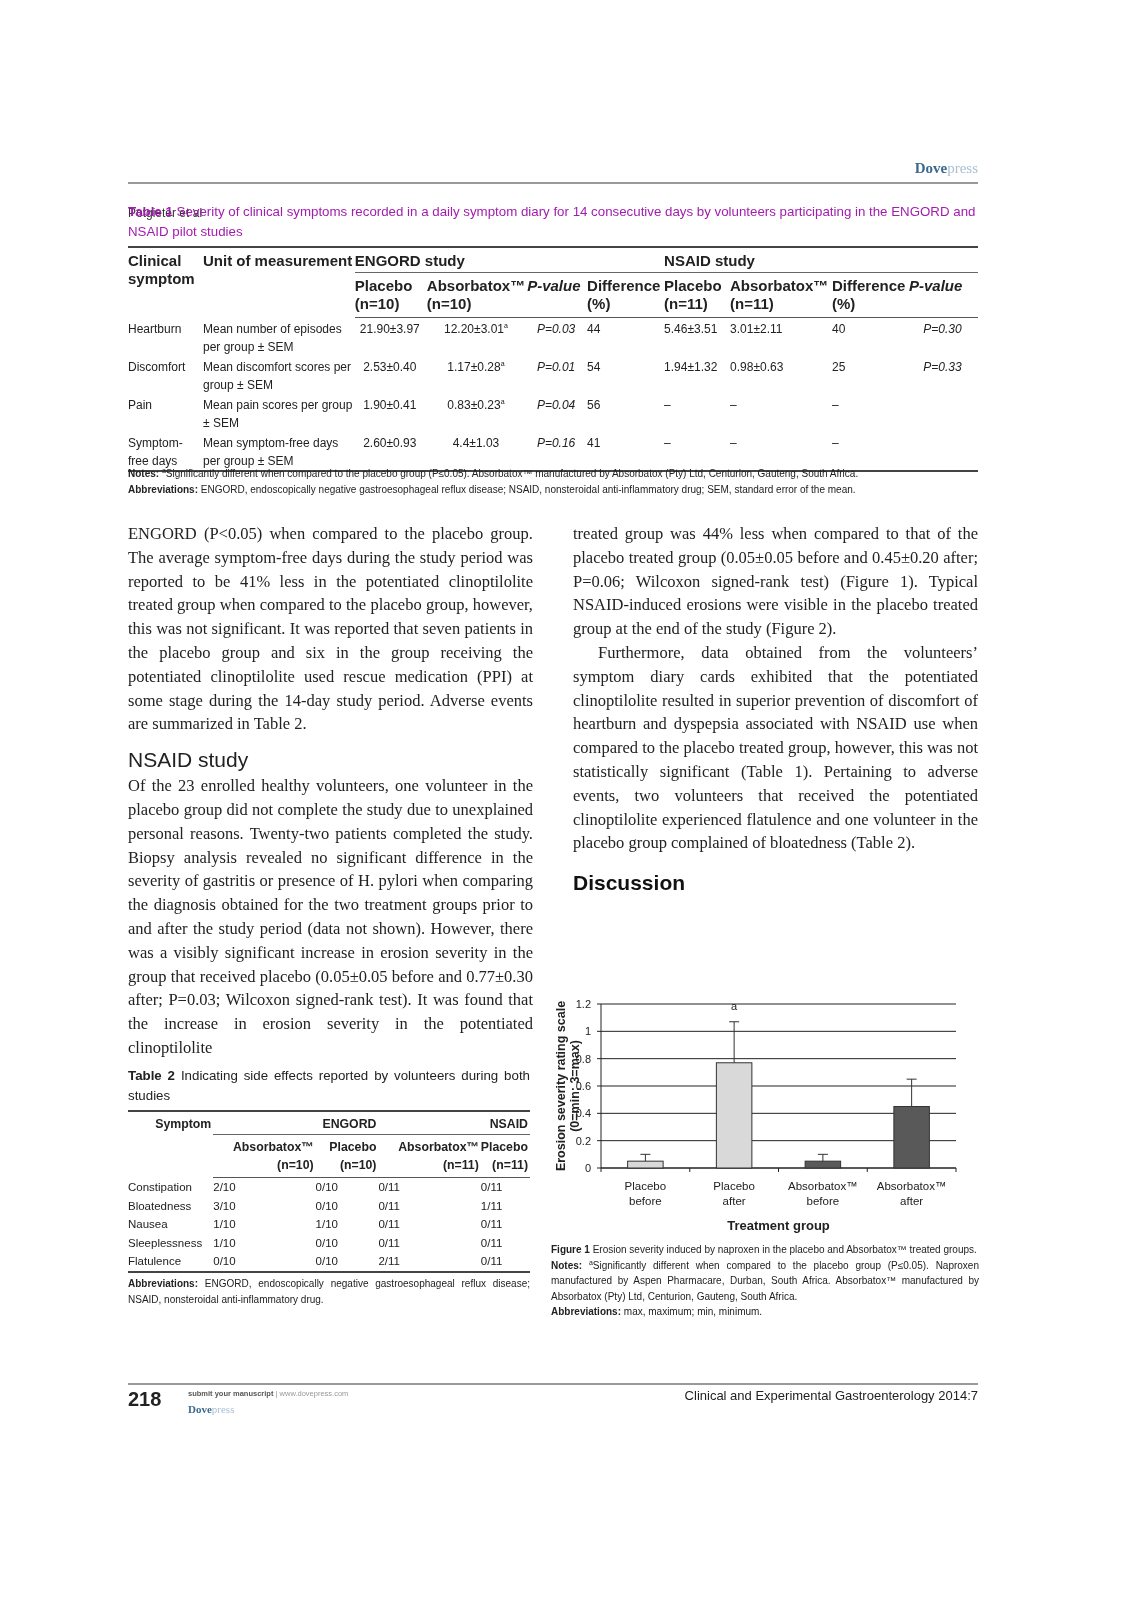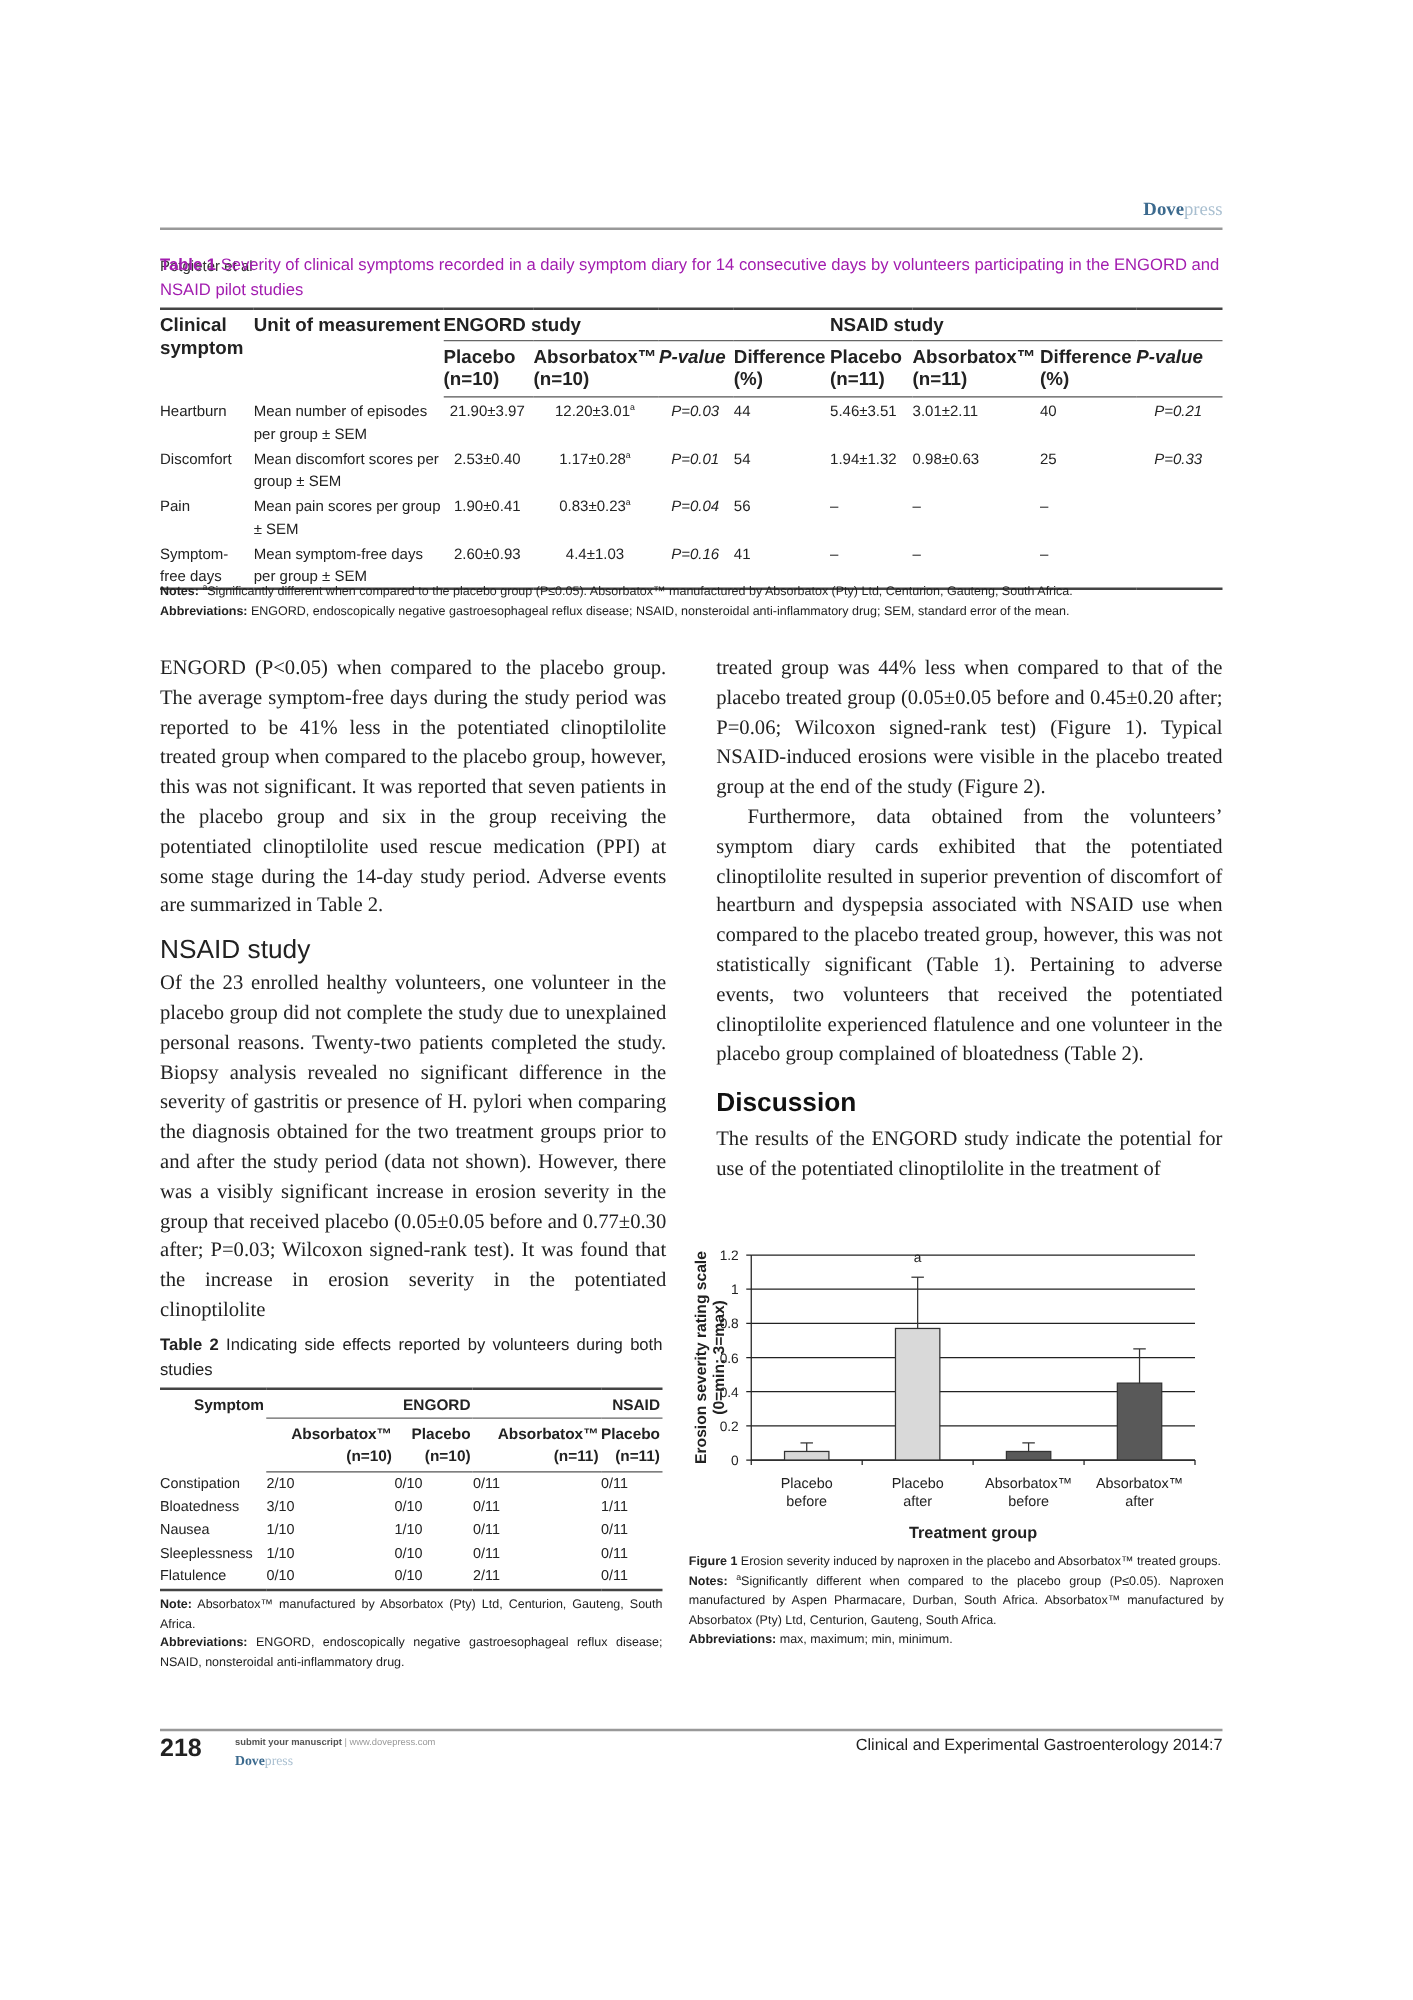--- a/index.html
+++ b/index.html
@@ -100,21 +100,21 @@
         <tr>
           <td><span>Heartburn</span></td>
           <td><span>Mean number of episodes per group ± SEM</span></td>
           <td class="c"><span>21.90±3.97</span></td>
           <td class="c"><span>12.20±3.01</span><sup>a</sup></td>
           <td class="it c"><span>P=0.03</span></td>
           <td><span>44</span></td>
           <td><span>5.46±3.51</span></td>
           <td><span>3.01±2.11</span></td>
           <td><span>40</span></td>
-          <td class="it c"><span>P=0.21</span></td>
+          <td class="it c"><span>P=0.30</span></td>
         </tr>
         <tr>
           <td><span>Discomfort</span></td>
           <td><span>Mean discomfort scores per group ± SEM</span></td>
           <td class="c"><span>2.53±0.40</span></td>
           <td class="c"><span>1.17±0.28</span><sup>a</sup></td>
           <td class="it c"><span>P=0.01</span></td>
           <td><span>54</span></td>
           <td><span>1.94±1.32</span></td>
           <td><span>0.98±0.63</span></td>
@@ -156,21 +156,20 @@
   <div class="col" style="left:0;top:522px;">
     <p>ENGORD (P&lt;0.05) when compared to the placebo group. The average symptom-free days during the study period was reported to be 41% less in the potentiated clinoptilolite treated group when compared to the placebo group, however, this was not significant. It was reported that seven patients in the placebo group and six in the group receiving the potentiated clinoptilolite used rescue medication (PPI) at some stage during the 14-day study period. Adverse events are summarized in Table 2.</p>
     <h2 class="sect">NSAID study</h2>
     <p>Of the 23 enrolled healthy volunteers, one volunteer in the placebo group did not complete the study due to unexplained personal reasons. Twenty-two patients completed the study. Biopsy analysis revealed no significant difference in the severity of gastritis or presence of H. pylori when comparing the diagnosis obtained for the two treatment groups prior to and after the study period (data not shown). However, there was a visibly significant increase in erosion severity in the group that received placebo (0.05±0.05 before and 0.77±0.30 after; P=0.03; Wilcoxon signed-rank test). It was found that the increase in erosion severity in the potentiated clinoptilolite</p>
   </div>
 
   <div class="col" style="left:445px;top:522px;">
     <p>treated group was 44% less when compared to that of the placebo treated group (0.05±0.05 before and 0.45±0.20 after; P=0.06; Wilcoxon signed-rank test) (Figure 1). Typical NSAID-induced erosions were visible in the placebo treated group at the end of the study (Figure 2).</p>
     <p class="indent">Furthermore, data obtained from the volunteers’ symptom diary cards exhibited that the potentiated clinoptilolite resulted in superior prevention of discomfort of heartburn and dyspepsia associated with NSAID use when compared to the placebo treated group, however, this was not statistically significant (Table 1). Pertaining to adverse events, two volunteers that received the potentiated clinoptilolite experienced flatulence and one volunteer in the placebo group complained of bloatedness (Table 2).</p>
     <h2 class="disc">Discussion</h2>
-    <p>The results of the ENGORD study indicate the potential for use of the potentiated clinoptilolite in the treatment of</p>
   </div>
 
   <div class="t2cap">
     <b>Table 2</b>
     <span>Indicating side effects reported by volunteers during both studies</span>
   </div>
 
   <table id="table2">
     <colgroup>
         <col style="width:86px">
@@ -225,21 +224,20 @@
           <td>Flatulence</td>
           <td>0/10</td>
           <td>0/10</td>
           <td>2/11</td>
           <td>0/11</td>
         </tr>
       </tbody>
   </table>
 
   <div class="t2notes">
-    <div><b>Note:</b> <span>Absorbatox™ manufactured by Absorbatox (Pty) Ltd, Centurion, Gauteng, South Africa.</span></div>
     <div><b>Abbreviations:</b> <span>ENGORD, endoscopically negative gastroesophageal reflux disease; NSAID, nonsteroidal anti-inflammatory drug.</span></div>
   </div>
 
   <svg id="fig1" viewBox="0 0 430 245" xmlns="http://www.w3.org/2000/svg">
       <line x1="50" x2="405" y1="178" y2="178" stroke="#222" stroke-width="1"></line>
       <line x1="46" x2="50" y1="178" y2="178" stroke="#222" stroke-width="1"></line>
       <text x="40" y="182" font-size="11" text-anchor="end" fill="#222">0</text>
       <line x1="50" x2="405" y1="150.66666666666666" y2="150.66666666666666" stroke="#222" stroke-width="1"></line>
       <line x1="46" x2="50" y1="150.66666666666666" y2="150.66666666666666" stroke="#222" stroke-width="1"></line>
       <text x="40" y="154.66666666666666" font-size="11" text-anchor="end" fill="#222">0.2</text>

